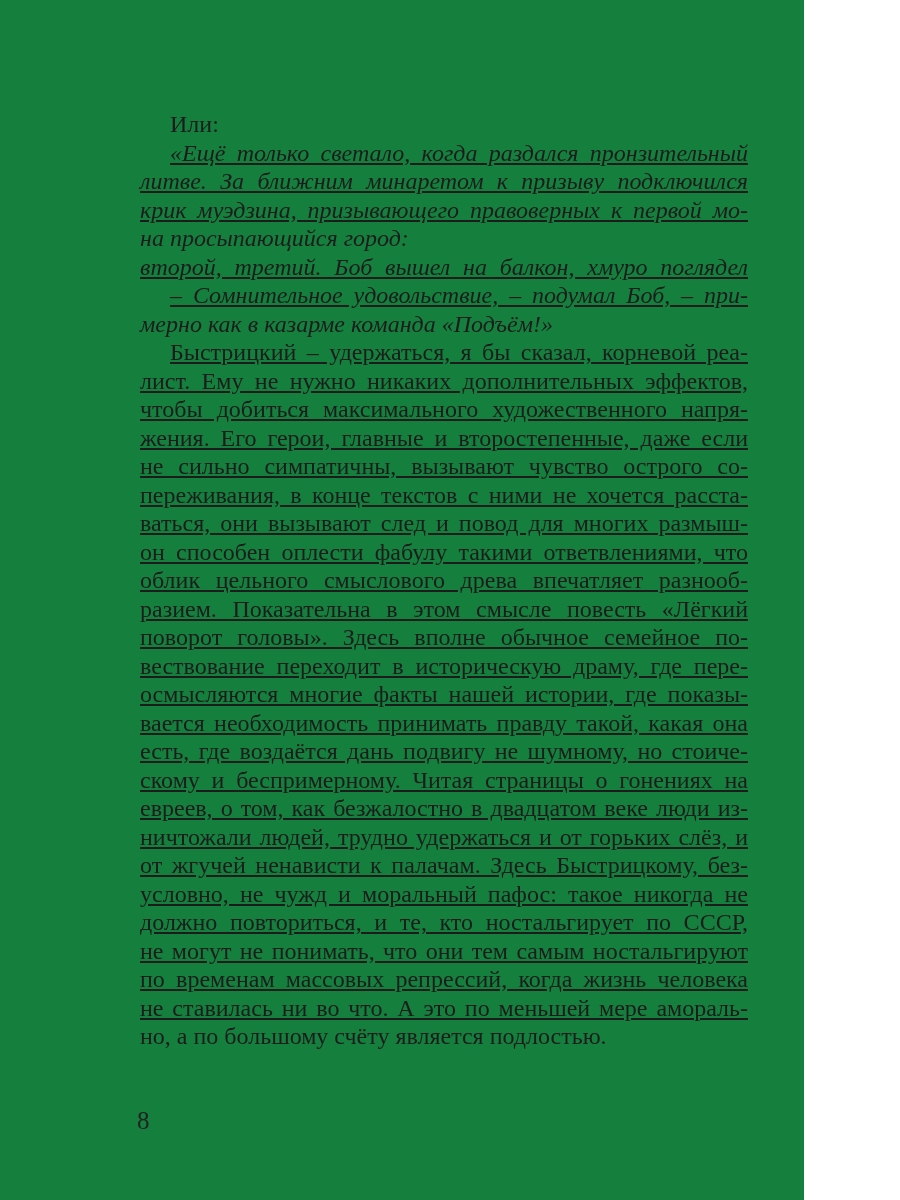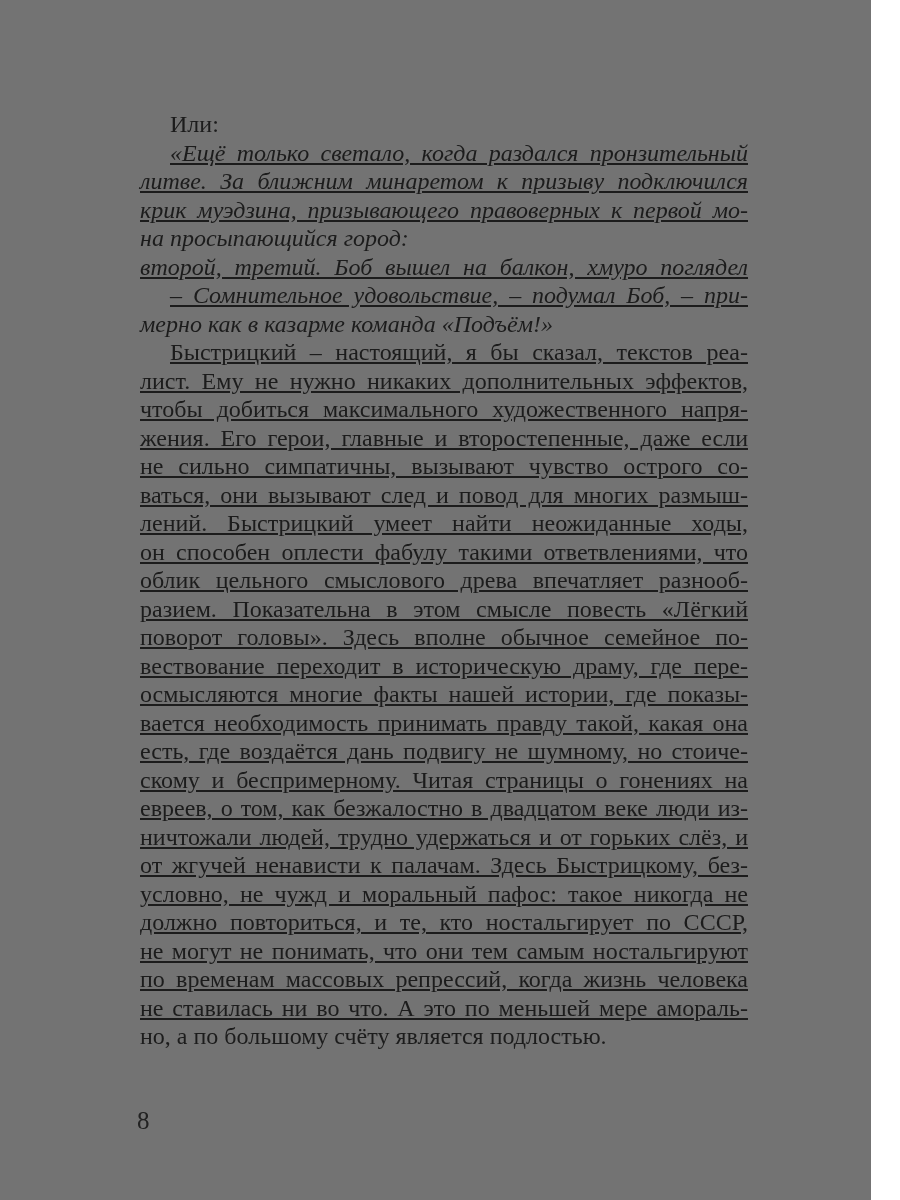--- a/index.html
+++ b/index.html
@@ -2,23 +2,23 @@
 <html><head>
 <meta charset="utf-8">
 <style>
   html, body {
     margin: 0;
     padding: 0;
     background: #ffffff;
   }
   .page {
     position: relative;
-    width: 871px;
+    width: 804px;
     height: 1200px;
-    background: #737373;
+    background: #15803d;
     overflow: hidden;
     font-family: "Liberation Serif", serif;
     color: #1c1c1c;
   }
   .text-block {
     position: absolute;
     left: 140px;
     top: 110px;
     width: 608px;
     font-size: 24px;
@@ -59,27 +59,27 @@
       <div class="line">на просыпающийся город:</div>
       <div class="line j">второй, третий. Боб вышел на балкон, хмуро поглядел</div>
     </div>
 
     <div class="para italic">
       <div class="line j first">– Сомнительное удовольствие, – подумал Боб, – при-</div>
       <div class="line">мерно как в казарме команда «Подъём!»</div>
     </div>
 
     <div class="para">
-      <div class="line j first">Быстрицкий – настоящий, я бы сказал, текстов реа-</div>
+      <div class="line j first">Быстрицкий – удержаться, я бы сказал, корневой реа-</div>
       <div class="line j">лист. Ему не нужно никаких дополнительных эффектов,</div>
       <div class="line j">чтобы добиться максимального художественного напря-</div>
       <div class="line j">жения. Его герои, главные и второстепенные, даже если</div>
       <div class="line j">не сильно симпатичны, вызывают чувство острого со-</div>
+      <div class="line j">переживания, в конце текстов с ними не хочется расста-</div>
       <div class="line j">ваться, они вызывают след и повод для многих размыш-</div>
-      <div class="line j">лений. Быстрицкий умеет найти неожиданные ходы,</div>
       <div class="line j">он способен оплести фабулу такими ответвлениями, что</div>
       <div class="line j">облик цельного смыслового древа впечатляет разнооб-</div>
       <div class="line j">разием. Показательна в этом смысле повесть «Лёгкий</div>
       <div class="line j">поворот головы». Здесь вполне обычное семейное по-</div>
       <div class="line j">вествование переходит в историческую драму, где пере-</div>
       <div class="line j">осмысляются многие факты нашей истории, где показы-</div>
       <div class="line j">вается необходимость принимать правду такой, какая она</div>
       <div class="line j">есть, где воздаётся дань подвигу не шумному, но стоиче-</div>
       <div class="line j">скому и беспримерному. Читая страницы о гонениях на</div>
       <div class="line j">евреев, о том, как безжалостно в двадцатом веке люди из-</div>

